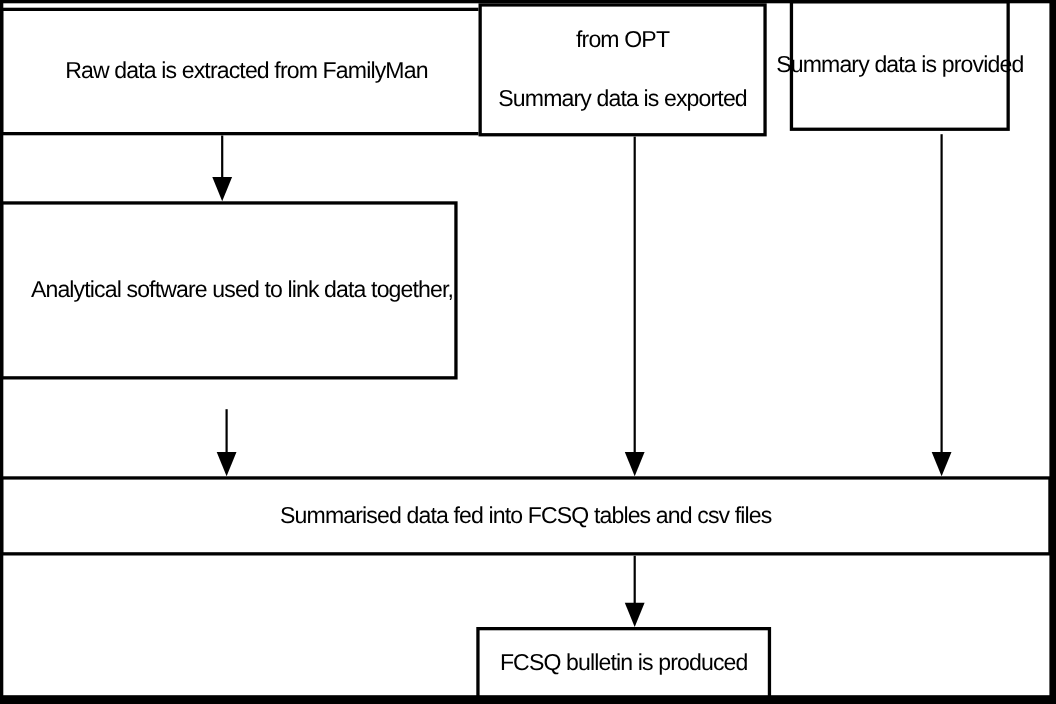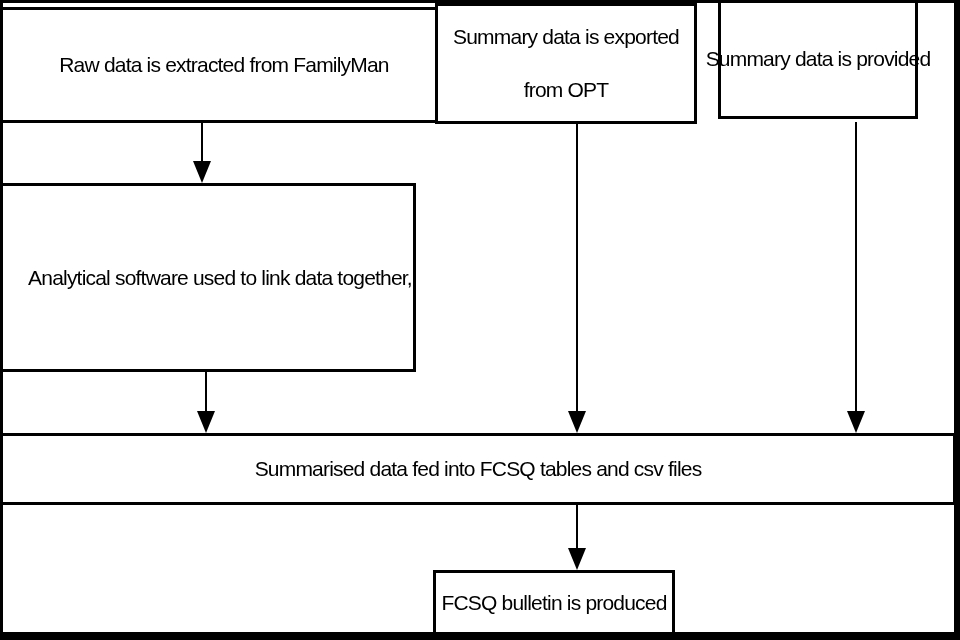--- a/index.html
+++ b/index.html
@@ -44,23 +44,23 @@
   }
   .node .line {
     white-space: nowrap;
   }
   .node.spaced2 .line { line-height: 2.5; }
   .node.spaced3 .line { line-height: 2.85; }
 
   #node-familyman  { left: 0;     top: 7px;   width: 448px; height: 116px; }
   #node-opt        { left: 435px; top: 3px;   width: 262px; height: 121px; }
   #node-cop-opg    { left: 718px; top: 0;   width: 200px; height: 119px; }
-  #node-analytical { left: 0;     top: 183px; width: 416px; height: 189px; padding-left: 24px; }
+  #node-analytical { left: 0;     top: 183px; width: 416px; height: 162px; padding-left: 24px; }
   #node-fcsq       { left: 0;     top: 433px; width: 956px; height: 72px;  }
-  #node-bulletin   { left: 433px; top: 570px; width: 242px; height: 66px;  }
+  #node-bulletin   { left: 433px; top: 570px; width: 268px; height: 66px;  }
 
   
   .vline {
     position: absolute;
     width: 2px;
     background: #000000;
     z-index: 1;
   }
   .ahead {
     position: absolute;
@@ -75,22 +75,22 @@
 </head>
 <body>
 
 <div class="stage">
 
   <div class="node" id="node-familyman">
     <div class="line">Raw data is extracted from FamilyMan</div>
   </div>
 
   <div class="node spaced2" id="node-opt">
+    <div class="line">from OPT</div>
     <div class="line">Summary data is exported</div>
-    <div class="line">from OPT</div>
   </div>
 
   <div class="node spaced2" id="node-cop-opg">
     <div class="line">Summary data is provided</div>
   </div>
 
   <div class="node spaced3" id="node-analytical">
     <div class="line">Analytical software used to link data together,</div>
   </div>
 

